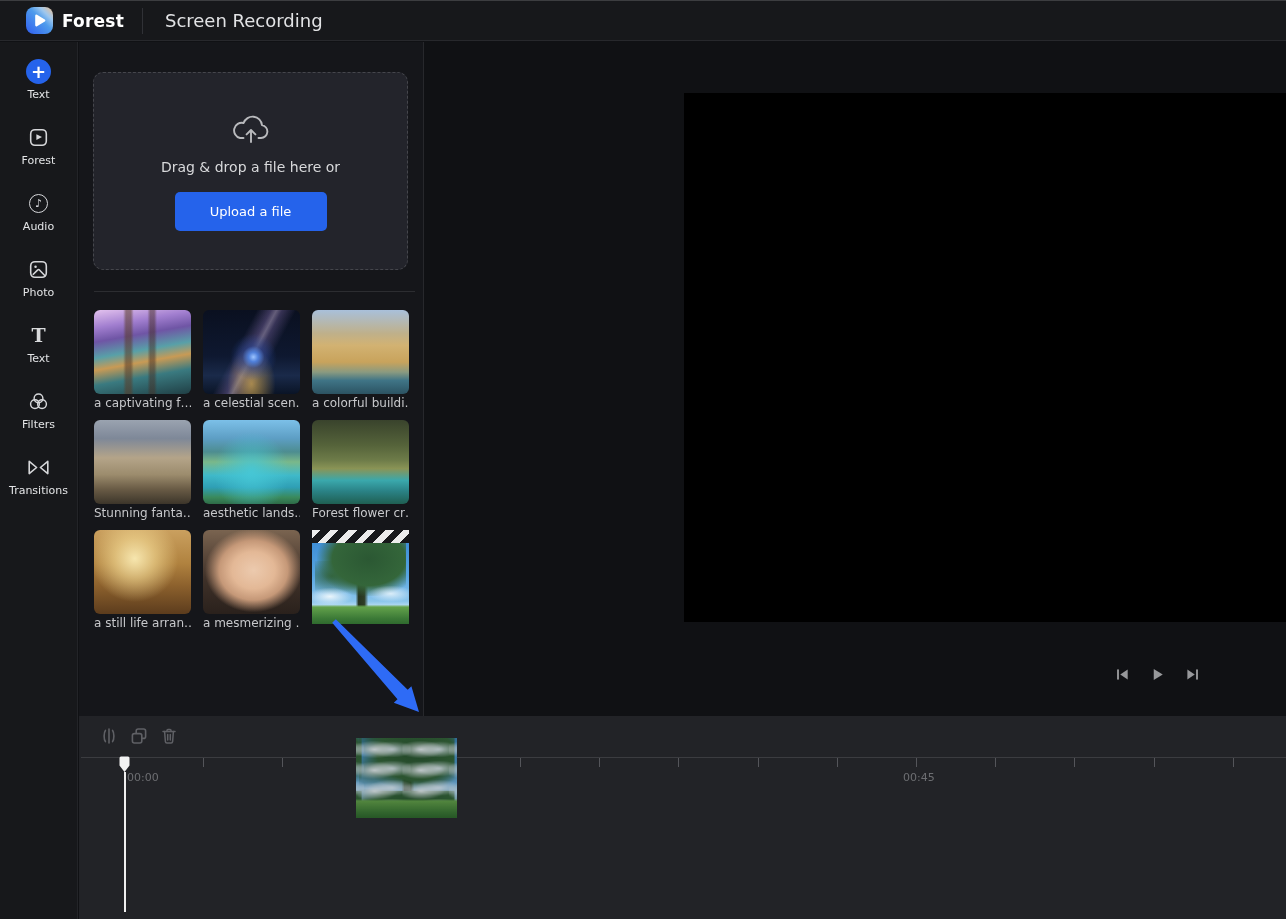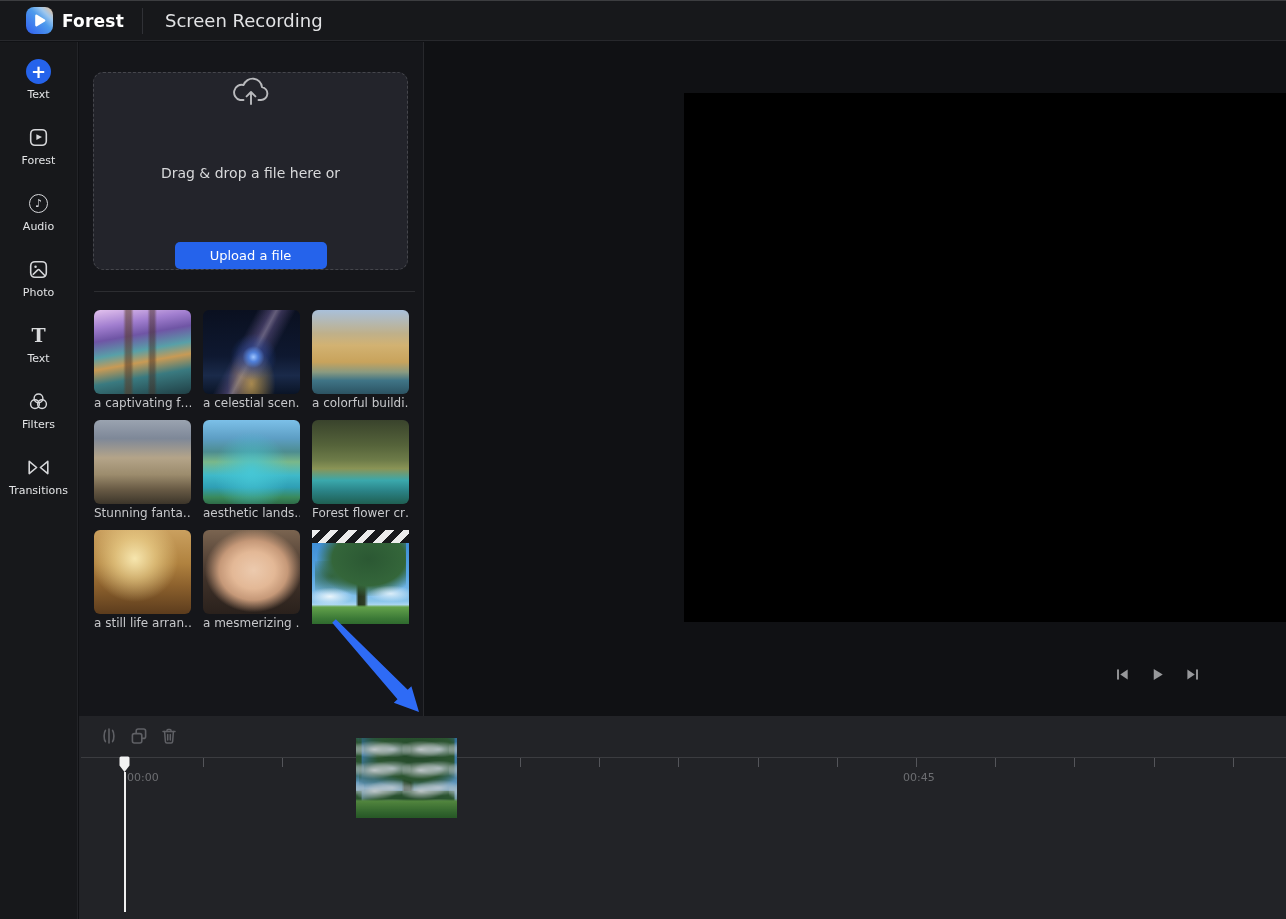--- a/index.html
+++ b/index.html
@@ -37,23 +37,23 @@
   .rail-label { margin-top:4px; font-size:11px; color:#e3e4e6; }
   .audio-circle { width:19px; height:19px; border:1.5px solid #d6d7da; border-radius:50%;
     display:flex; align-items:center; justify-content:center; font-size:11px; color:#d6d7da; }
   .text-glyph { font-family:"DejaVu Serif","Liberation Serif",serif; font-size:19px; font-weight:bold; color:#d9dadc; }
 
   
   .media-panel { position:absolute; left:79px; top:42px; width:345px; height:674px;
     background:#15161a; border-right:1px solid #27282c; }
   .dropzone { position:absolute; left:14px; top:30px; width:315px; height:198px;
     background:#23242b; border:1.5px dashed #45464c; border-radius:10px;
-    display:flex; flex-direction:column; align-items:center; justify-content:space-between; }
+    display:flex; flex-direction:column; align-items:center; justify-content:center; }
   .dropzone-hint { margin-top:12px; font-size:14px; color:#d8d9db; }
-  .upload-btn { margin-top:17px; width:152px; height:27px; border:none; border-radius:5px;
+  .upload-btn { margin-top:17px; width:152px; height:39px; border:none; border-radius:5px;
     background:#2563eb; color:#fff; font-size:13px; font-family:inherit; cursor:pointer; }
   .panel-divider { position:absolute; left:15px; top:249px; width:321px; height:1px; background:#2c2d31; }
 
   .media-grid { position:absolute; left:15px; top:268px; width:322px;
     display:grid; grid-template-columns:97px 97px 97px; column-gap:12px; row-gap:10px; }
   .cell { width:97px; cursor:pointer; }
   .thumb { width:97px; height:84px; border-radius:6px; background-repeat:no-repeat; background-size:cover; }
   .cap { margin-top:2px; font-size:12px; line-height:14px; color:#c7c8cb; white-space:nowrap; overflow:hidden; }
   .cell.dragging { position:relative; }
   .clapper { width:97px; height:13px;

